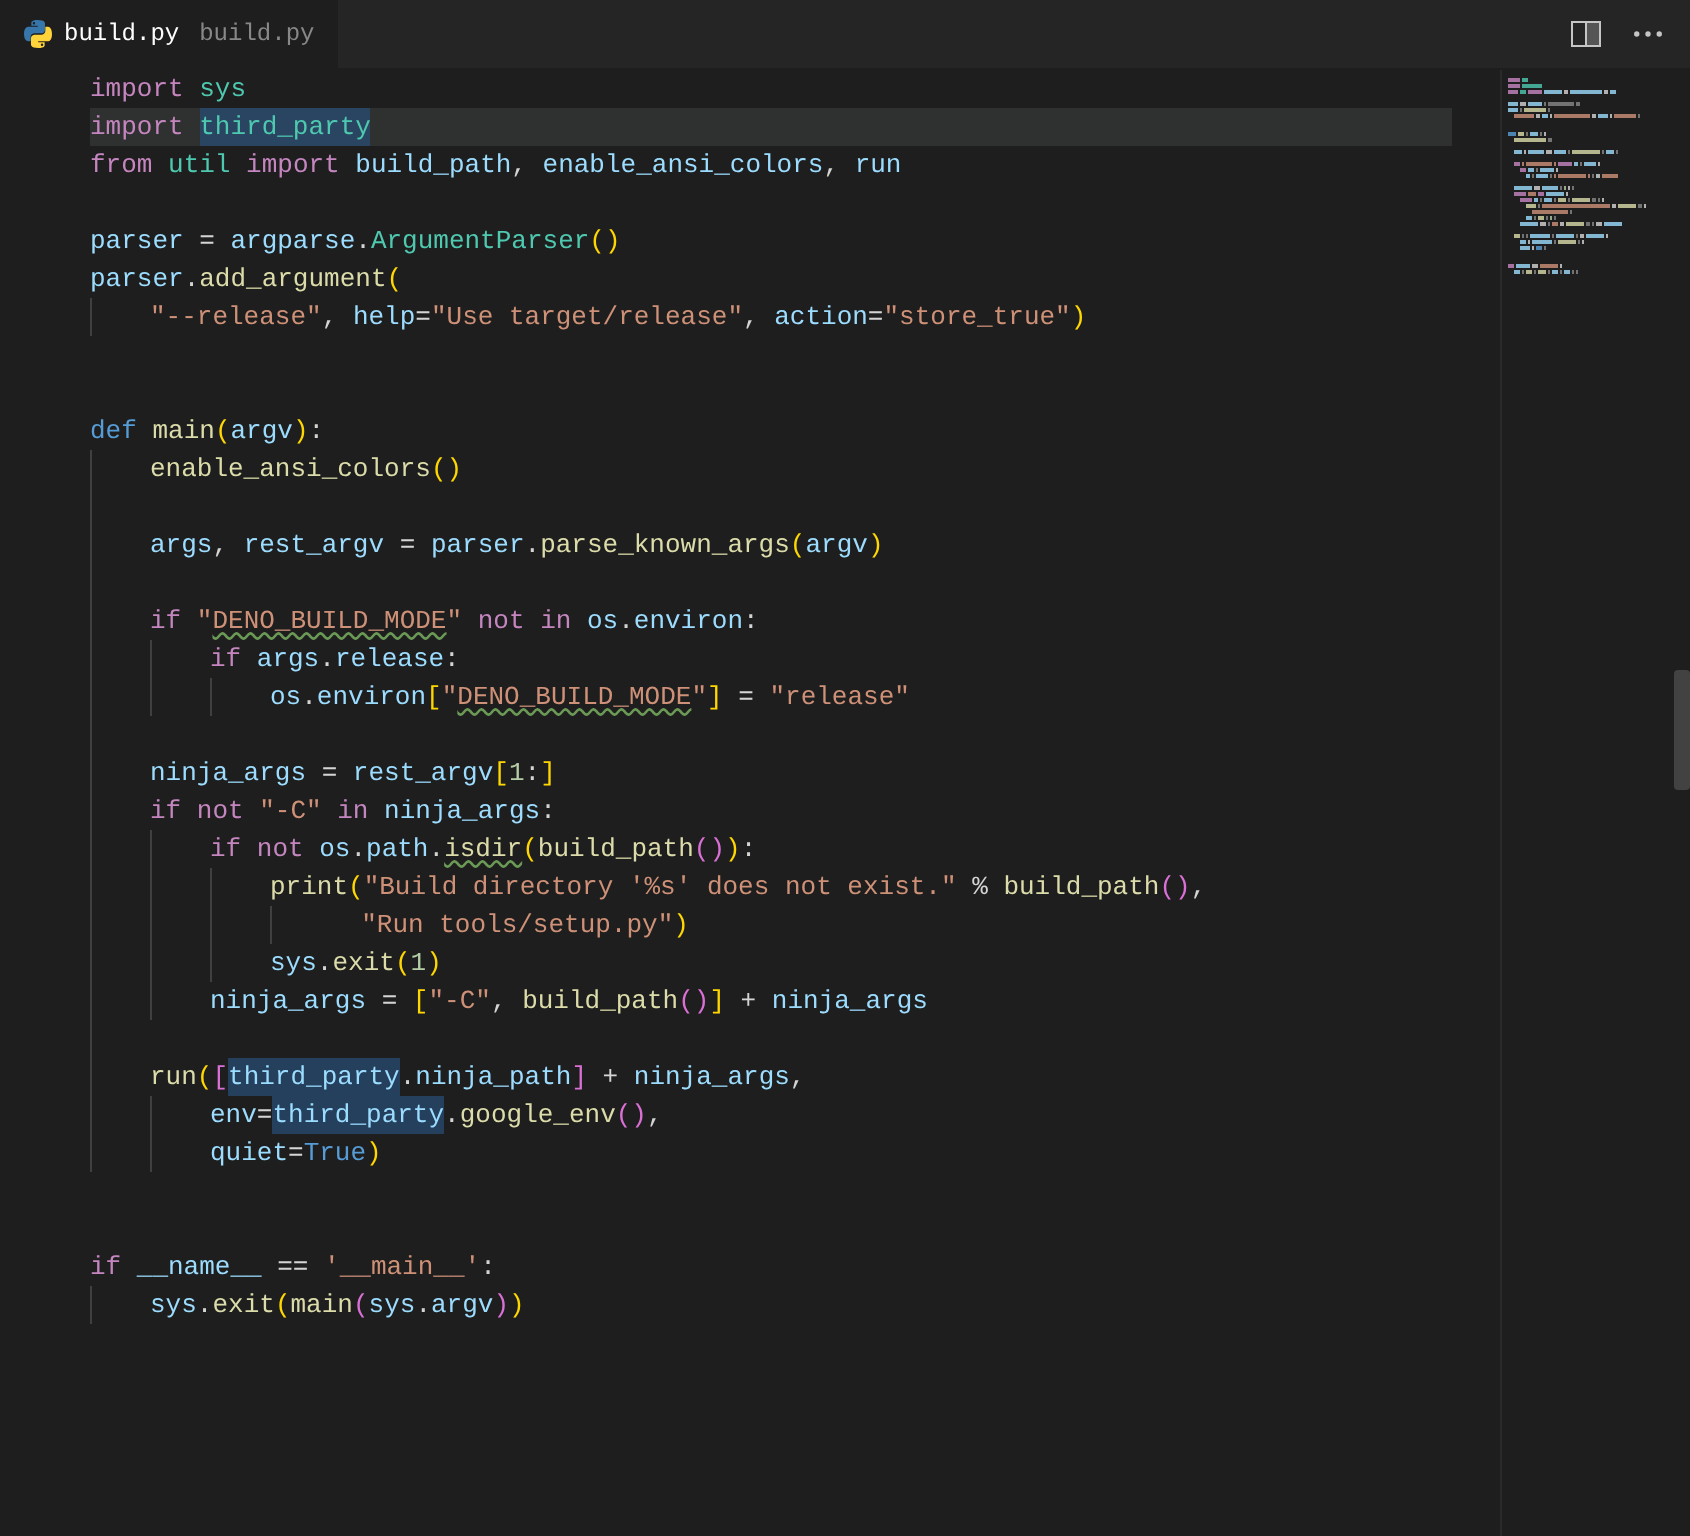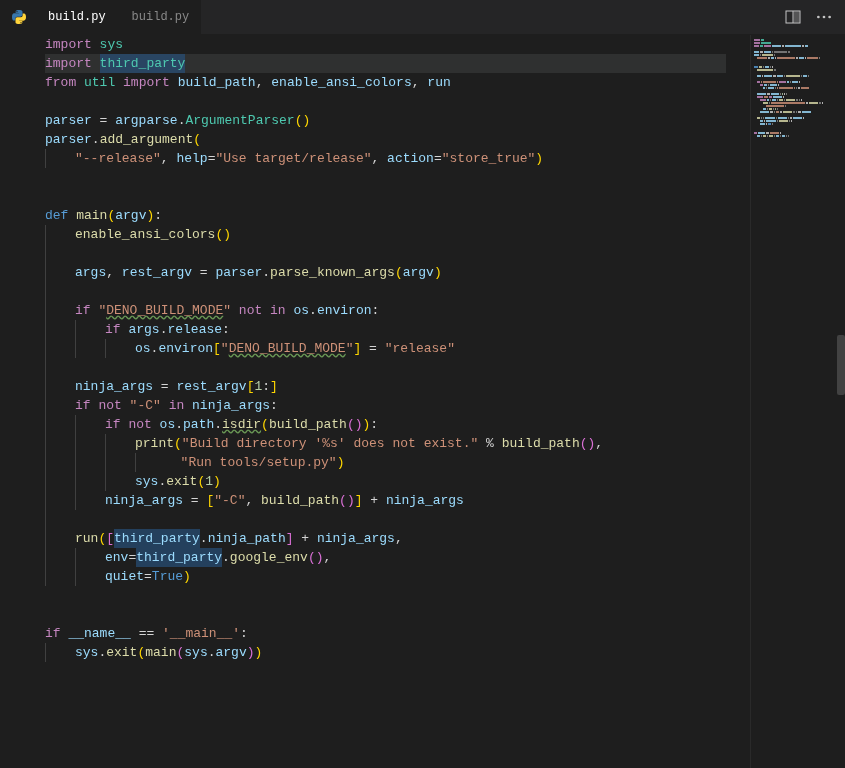--- a/index.html
+++ b/index.html
@@ -19,21 +19,21 @@
   display: flex;
   align-items: stretch;
   border-bottom: 1px solid #1e1e1e;
 }
 .tab {
   display: flex;
   align-items: center;
   padding: 0 12px;
   background: #1e1e1e;
   border-right: 1px solid #252526;
-  gap: 22px;
+  gap: 6px;
   position: relative;
 }
 .tab.active {
   background: #1e1e1e;
 }
 .python-icon {
   width: 14px;
   height: 14px;
 }
 .tab-label {

